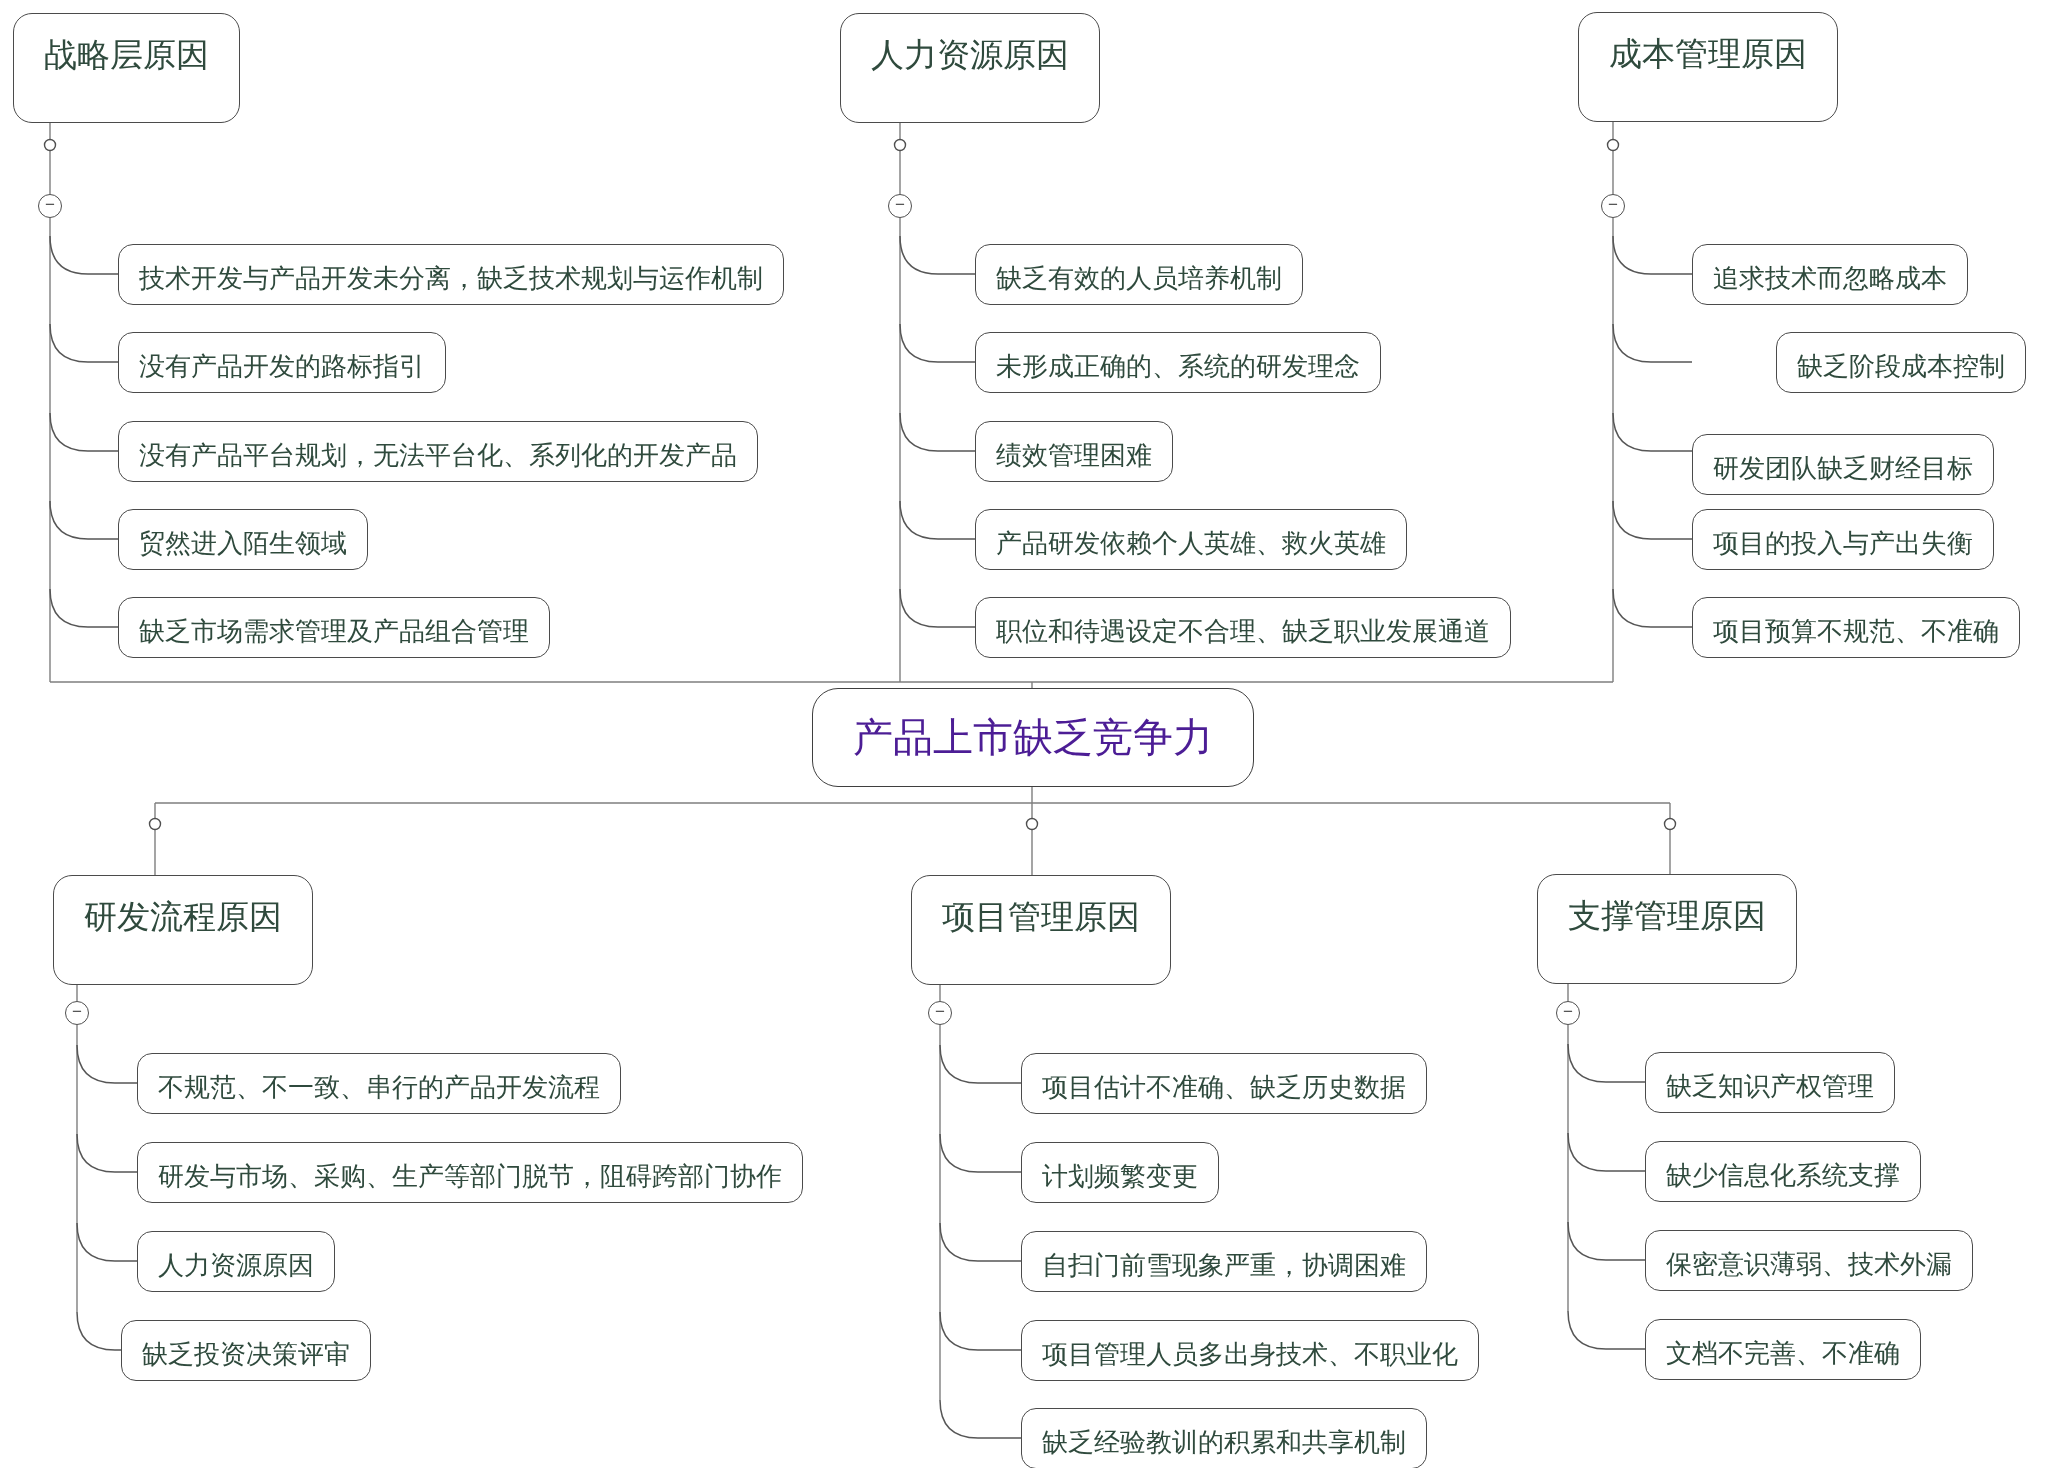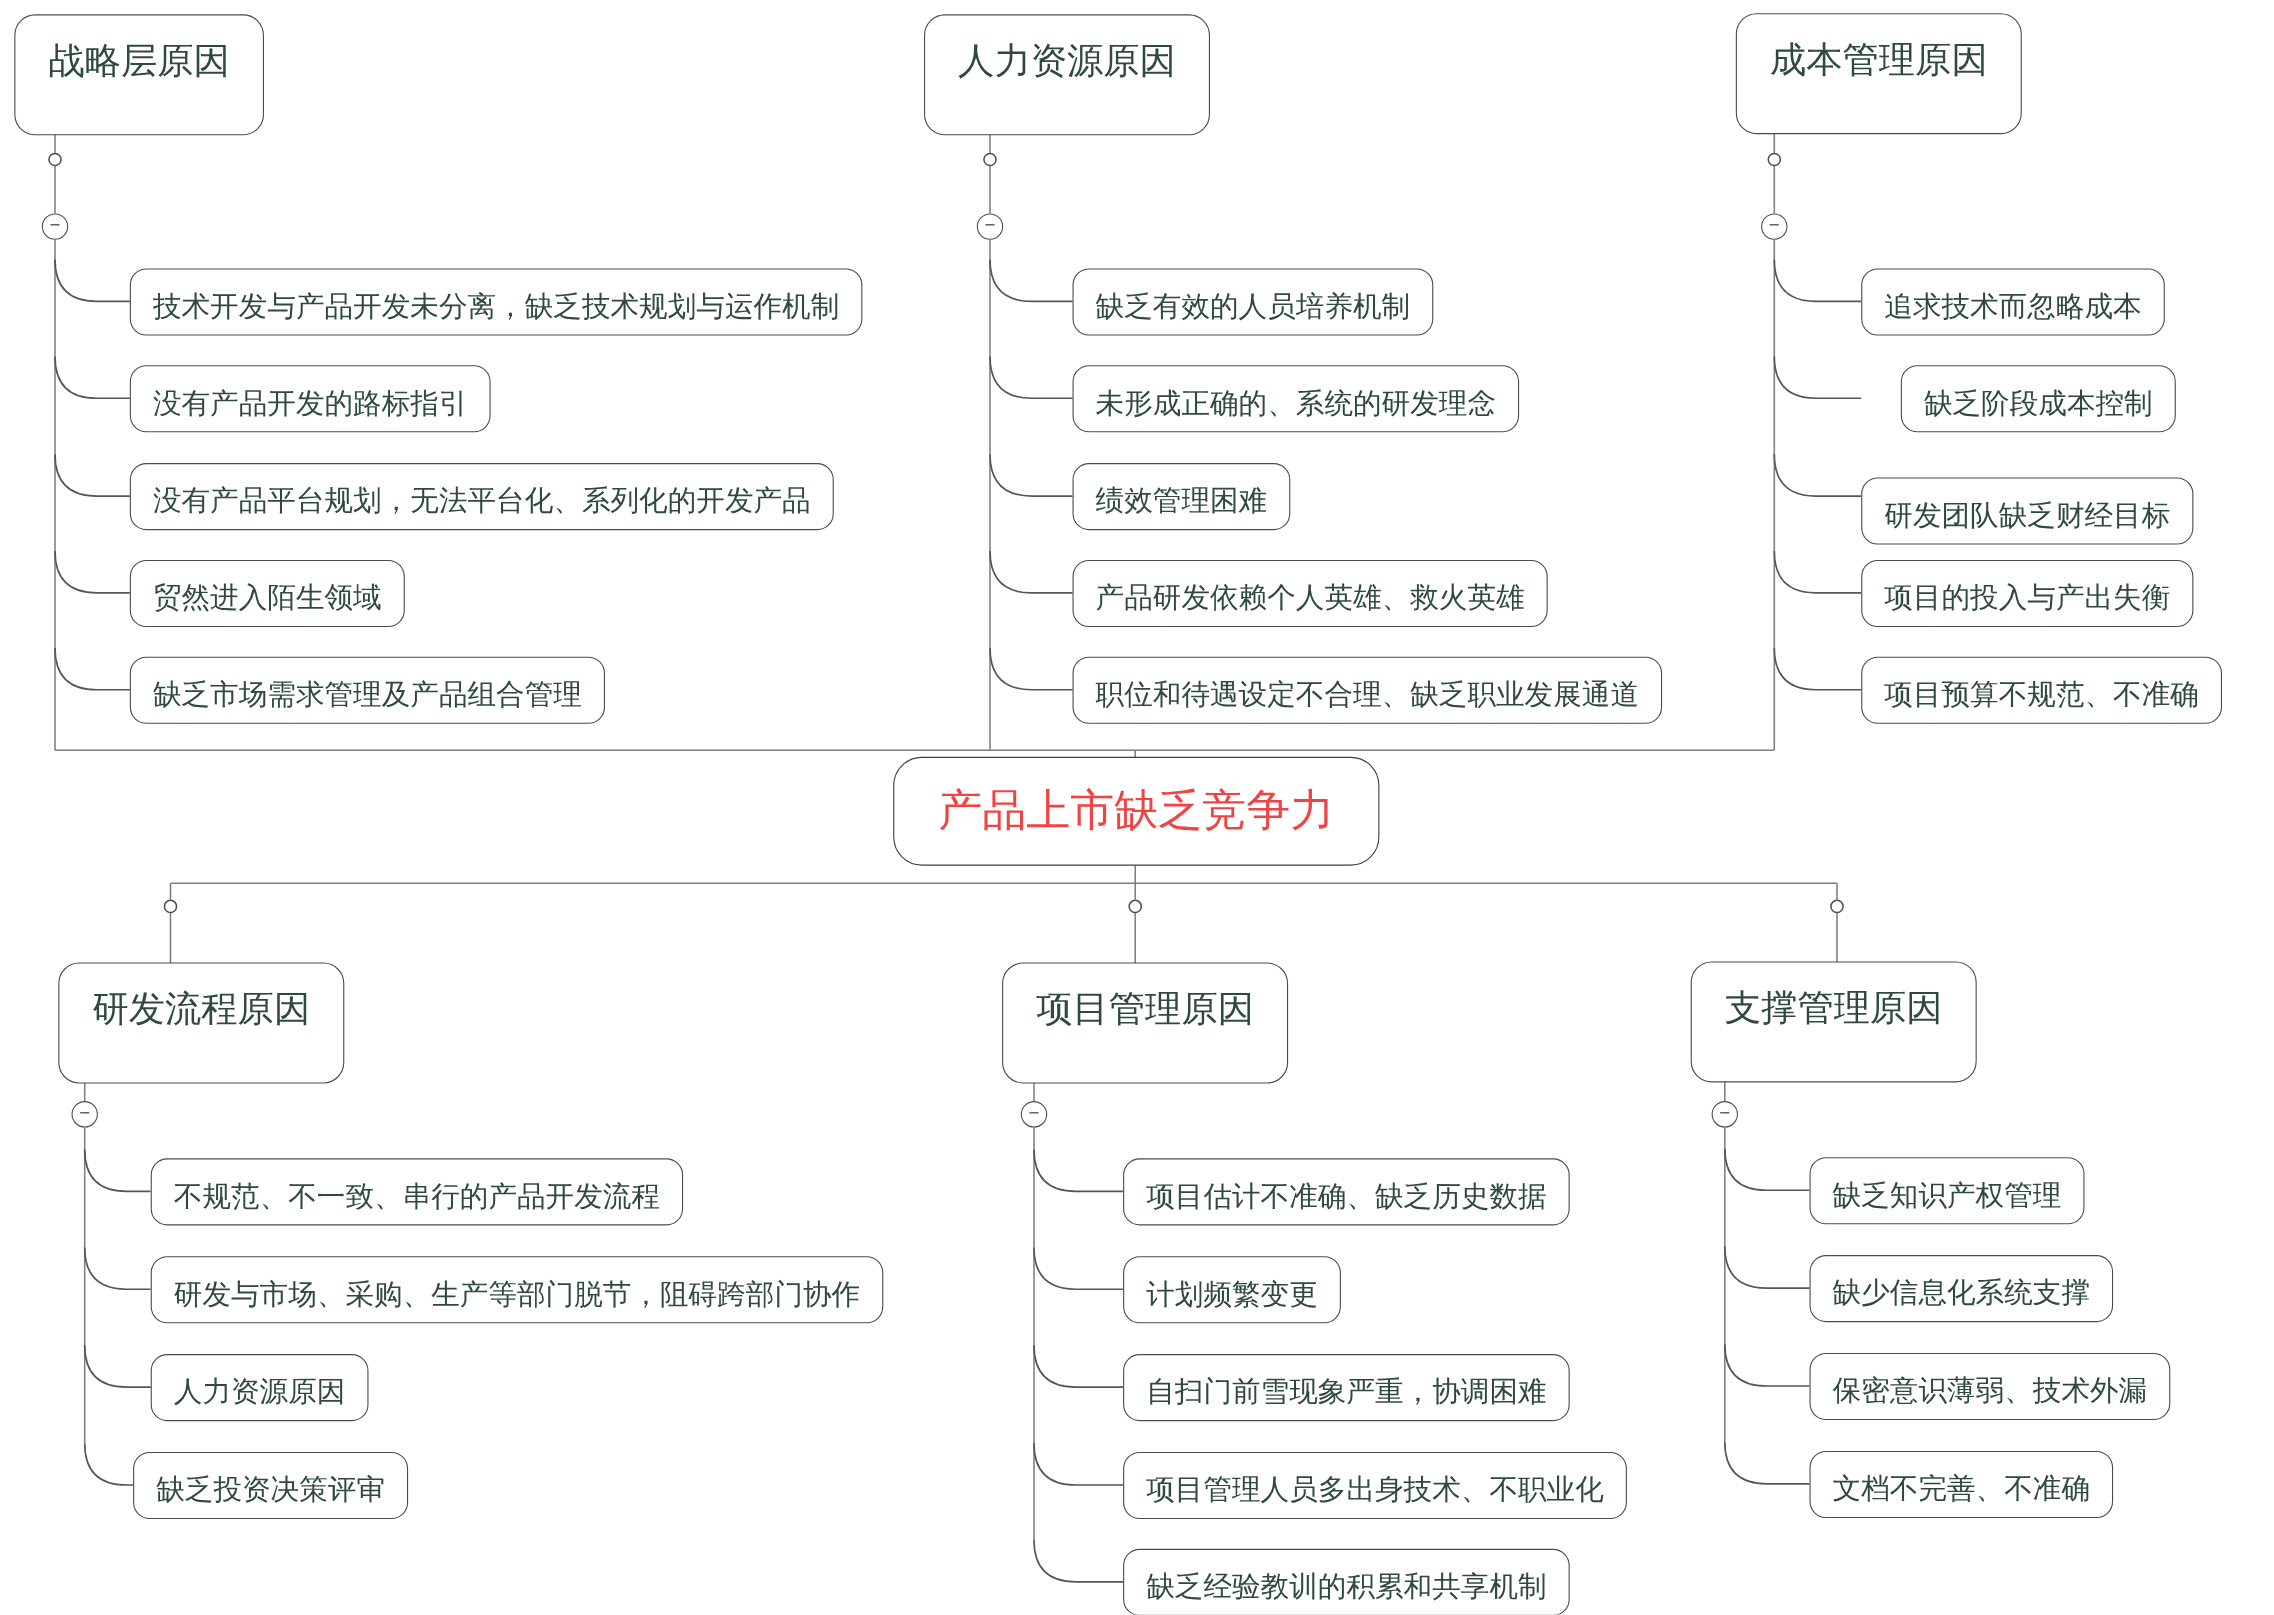--- a/index.html
+++ b/index.html
@@ -16,21 +16,21 @@
   .child{
     height:61px;line-height:58px;padding:4px 20px;
     border-radius:15px;font-size:26px;
   }
   .header{
     height:110px;line-height:82px;padding:0 30px;
     border-radius:19px;font-size:33px;
   }
   .center{
     height:99px;line-height:96px;padding:0 40px;
-    border-radius:26px;font-size:40px;color:#ef4444;border-color:#3f3f3f;
+    border-radius:26px;font-size:40px;color:#4c1d95;border-color:#3f3f3f;
   }
   .collapse{
     position:absolute;z-index:3;box-sizing:border-box;
     width:24px;height:24px;border-radius:50%;
     background:#ffffff;border:1.5px solid #4f4f4f;
     color:#4f4f4f;font-size:17px;line-height:20px;text-align:center;
     cursor:pointer;user-select:none;
   }
 </style>
 </head>
@@ -131,21 +131,21 @@
   <div class="node child" style="left:118px;top:509px">贸然进入陌生领域</div>
   <div class="node child" style="left:118px;top:597px">缺乏市场需求管理及产品组合管理</div>
 
   <div class="node child" style="left:975px;top:244px">缺乏有效的人员培养机制</div>
   <div class="node child" style="left:975px;top:332px">未形成正确的、系统的研发理念</div>
   <div class="node child" style="left:975px;top:421px">绩效管理困难</div>
   <div class="node child" style="left:975px;top:509px">产品研发依赖个人英雄、救火英雄</div>
   <div class="node child" style="left:975px;top:597px">职位和待遇设定不合理、缺乏职业发展通道</div>
 
   <div class="node child" style="left:1692px;top:244px">追求技术而忽略成本</div>
-  <div class="node child" style="left:1728px;top:332px">缺乏阶段成本控制</div>
+  <div class="node child" style="left:1776px;top:332px">缺乏阶段成本控制</div>
   <div class="node child" style="left:1692px;top:434px">研发团队缺乏财经目标</div>
   <div class="node child" style="left:1692px;top:509px">项目的投入与产出失衡</div>
   <div class="node child" style="left:1692px;top:597px">项目预算不规范、不准确</div>
 
   <div class="node child" style="left:137px;top:1053px">不规范、不一致、串行的产品开发流程</div>
   <div class="node child" style="left:137px;top:1142px">研发与市场、采购、生产等部门脱节，阻碍跨部门协作</div>
   <div class="node child" style="left:137px;top:1231px">人力资源原因</div>
   <div class="node child" style="left:121px;top:1320px">缺乏投资决策评审</div>
 
   <div class="node child" style="left:1021px;top:1053px">项目估计不准确、缺乏历史数据</div>

